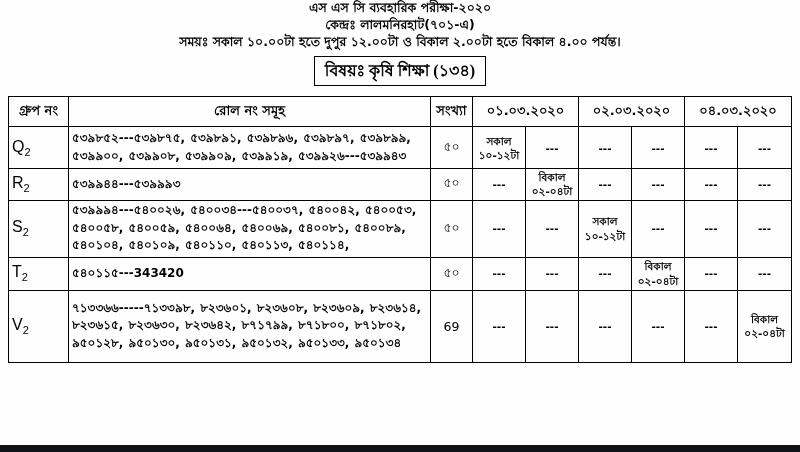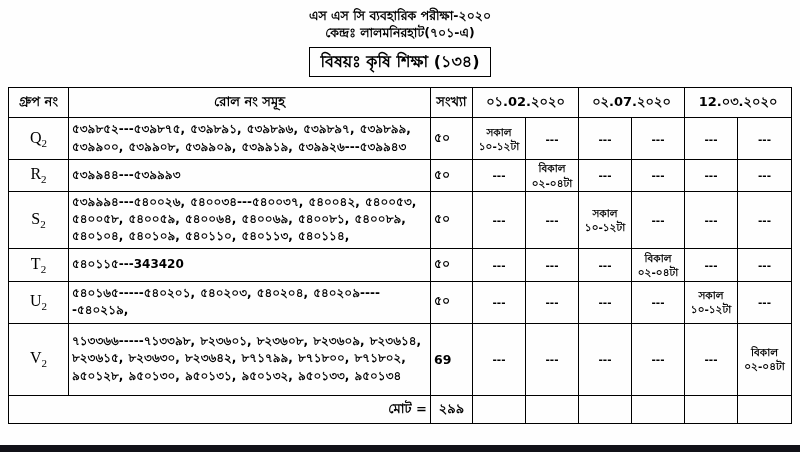--- a/index.html
+++ b/index.html
@@ -10,38 +10,39 @@
     position: relative;
     color: #000;
   }
   .page {
     width: 800px;
     height: 452px;
     position: relative;
     background: #fefefe;
   }
   .doc-header {
-    padding-top: 8px;
+    padding-top: 0;
     text-align: center;
     line-height: 1.35;
   }
   .doc-header .hline {
     font-size: 12.5px;
     font-weight: 700;
   }
   .subject-box-wrap {
     text-align: center;
     margin-top: 5px;
   }
   .subject-box {
     display: inline-block;
     border: 1px solid #000;
     padding: 3px 10px 4px 10px;
     font-size: 16px;
     font-weight: 800;
+    font-family: Liberation Serif, serif;
   }
   table.schedule {
     border-collapse: collapse;
     table-layout: fixed;
     width: 783px;
     margin-left: 8px;
     margin-top: 10px;
   }
   table.schedule th, table.schedule td {
     border: 1px solid #000;
@@ -49,38 +50,39 @@
     vertical-align: middle;
     overflow: hidden;
   }
   th.col-head {
     font-size: 13px;
     font-weight: 700;
     text-align: center;
     height: 30px;
   }
   td.group-cell {
-    text-align: center;
-    font-family: Liberation Serif, serif;
+    text-align: left;
+    font-family: Liberation Sans, sans-serif;
     font-size: 16px;
     font-weight: 400;
   }
   td.group-cell sub { font-size: 11px; }
   td.rolls-cell {
     font-size: 12px;
     font-weight: 600;
     text-align: left;
     padding-left: 6px;
     line-height: 1.45;
     word-spacing: 1px;
     margin-left: 20px;
   }
   td.count-cell {
+    text-align: center;
     font-size: 12.5px;
-    font-weight: 700;
+    font-weight: 400;
   }
   td.slot-cell {
     text-align: center;
     font-size: 10.5px;
     font-weight: 600;
     white-space: pre-line;
     line-height: 1.35;
   }
   tr.row-q  { height: 42px; }
   tr.row-r  { height: 28px; }
@@ -109,20 +111,21 @@
   }
 </style>
 </head>
 <body>
 
 <div class="page">
 
   <div class="doc-header">
     <div class="hline">এস এস সি ব্যবহারিক পরীক্ষা-২০২০</div>
     <div class="hline">কেন্দ্রঃ লালমনিরহাট(৭০১-এ)</div>
+    <div class="hline">সময়ঃ সকাল ১০.০০টা হতে দুপুর ১২.০০টা ও বিকাল ২.০০টা হতে বিকাল ৪.০০ পর্যন্ত।</div>
     <div class="subject-box-wrap">
       <span class="subject-box">বিষয়ঃ কৃষি শিক্ষা (১৩৪)</span>
     </div>
   </div>
 
   <table class="schedule">
     <colgroup>
       <col style="width:60px">
       <col style="width:362px">
       <col style="width:42px">
@@ -131,23 +134,23 @@
       <col style="width:53px">
         <col style="width:53px">
       <col style="width:53px">
         <col style="width:54px">
     </colgroup>
     <thead>
       <tr>
         <th class="col-head">গ্রুপ নং</th>
         <th class="col-head">রোল নং সমূহ</th>
         <th class="col-head">সংখ্যা</th>
-        <th class="col-head" colspan="2">০১.02.২০২০</th>
-        <th class="col-head" colspan="2">০২.07.২০২০</th>
-        <th class="col-head" colspan="2">12.০৩.২০২০</th>
+        <th class="col-head" colspan="2">০১.০৩.২০২০</th>
+        <th class="col-head" colspan="2">০২.০৩.২০২০</th>
+        <th class="col-head" colspan="2">০৪.০৩.২০২০</th>
       </tr>
     </thead>
     <tbody>
       <tr class="row-q">
         <td class="group-cell"><span>Q</span><sub>2</sub></td>
         <td class="rolls-cell">৫৩৯৮৫২---৫৩৯৮৭৫, ৫৩৯৮৯১, ৫৩৯৮৯৬, ৫৩৯৮৯৭, ৫৩৯৮৯৯, ৫৩৯৯০০, ৫৩৯৯০৮, ৫৩৯৯০৯, ৫৩৯৯১৯, ৫৩৯৯২৬---৫৩৯৯৪৩</td>
         <td class="count-cell">৫০</td>
         <td class="slot-cell">সকাল
 ১০-১২টা</td>
         <td class="slot-cell">---</td>
@@ -185,52 +188,30 @@
         <td class="rolls-cell">৫৪০১১৫---343420</td>
         <td class="count-cell">৫০</td>
         <td class="slot-cell">---</td>
         <td class="slot-cell">---</td>
         <td class="slot-cell">---</td>
         <td class="slot-cell">বিকাল
 ০২-০৪টা</td>
         <td class="slot-cell">---</td>
         <td class="slot-cell">---</td>
       </tr>
-      <tr class="row-u">
-        <td class="group-cell"><span>U</span><sub>2</sub></td>
-        <td class="rolls-cell">৫৪০১৬৫-----৫৪০২০১, ৫৪০২০৩, ৫৪০২০৪, ৫৪০২০৯-----৫৪০২১৯,</td>
-        <td class="count-cell">৫০</td>
-        <td class="slot-cell">---</td>
-        <td class="slot-cell">---</td>
-        <td class="slot-cell">---</td>
-        <td class="slot-cell">---</td>
-        <td class="slot-cell">সকাল
-১০-১২টা</td>
-        <td class="slot-cell">---</td>
-      </tr>
       <tr class="row-v">
         <td class="group-cell"><span>V</span><sub>2</sub></td>
         <td class="rolls-cell">৭১৩৩৬৬-----৭১৩৩৯৮, ৮২৩৬০১, ৮২৩৬০৮, ৮২৩৬০৯, ৮২৩৬১৪, ৮২৩৬১৫, ৮২৩৬৩০, ৮২৩৬৪২, ৮৭১৭৯৯, ৮৭১৮০০, ৮৭১৮০২, ৯৫০১২৮, ৯৫০১৩০, ৯৫০১৩১, ৯৫০১৩২, ৯৫০১৩৩, ৯৫০১৩৪</td>
         <td class="count-cell">69</td>
         <td class="slot-cell">---</td>
         <td class="slot-cell">---</td>
         <td class="slot-cell">---</td>
         <td class="slot-cell">---</td>
         <td class="slot-cell">---</td>
         <td class="slot-cell">বিকাল
 ০২-০৪টা</td>
       </tr>
-      <tr class="row-total">
-        <td class="total-label-cell" colspan="2">মোট =</td>
-        <td class="total-value-cell">২৯৯</td>
-        <td class="slot-cell"></td>
-        <td class="slot-cell"></td>
-        <td class="slot-cell"></td>
-        <td class="slot-cell"></td>
-        <td class="slot-cell"></td>
-        <td class="slot-cell"></td>
-      </tr>
     </tbody>
   </table>
 
   <div class="bottom-bar" style="background: rgb(17, 17, 24);"></div>
 
 </div>
 
 </body></html>

